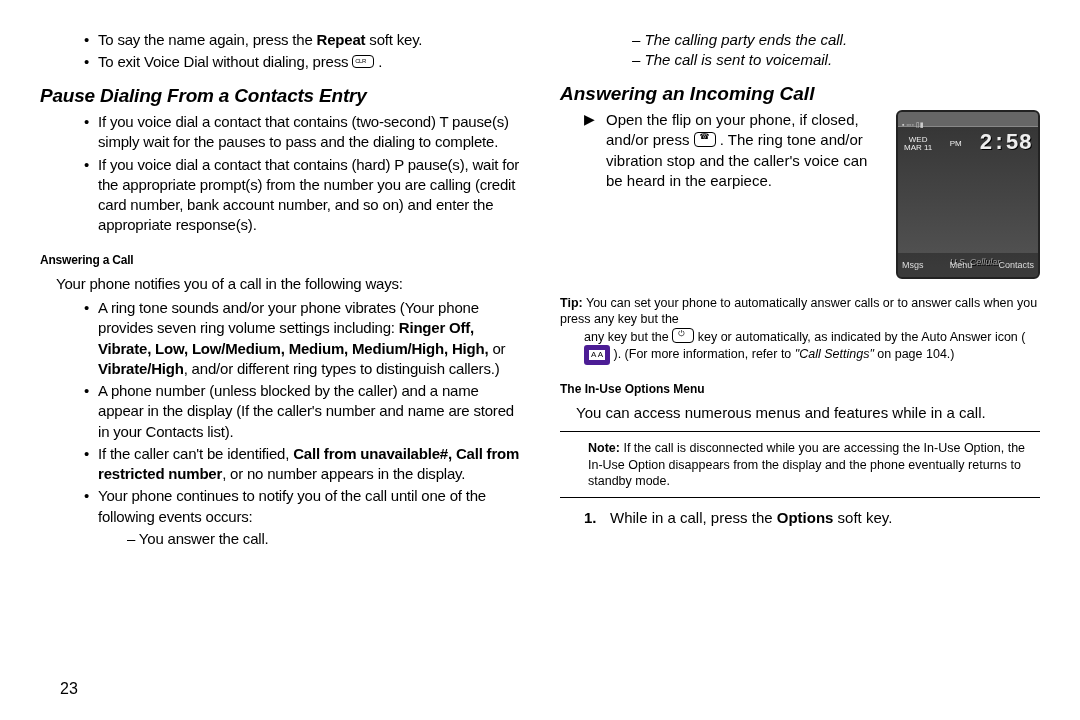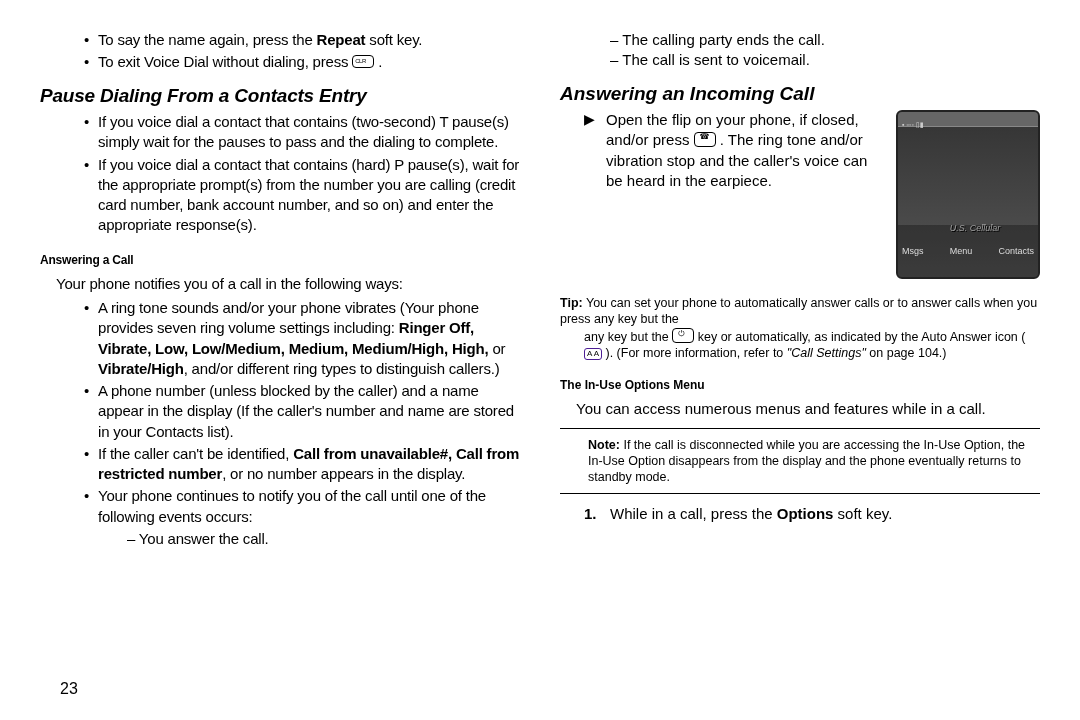--- a/index.html
+++ b/index.html
@@ -74,21 +74,21 @@
   }
   .glyph-end::after {
     content: "⏻";
     font-size: 8px;
     position: absolute;
     left: 5px;
     top: 0px;
   }
   .glyph-aa {
     display: inline-block;
-    border: 1px solid #4c1d95;
+    border: 5px solid #4c1d95;
     border-radius: 3px;
     padding: 0 2px;
     font-size: 8px;
     vertical-align: 1px;
     line-height: 10px;
   }
   .subhead-italic {
     font-weight: bold;
     font-style: italic;
     margin: 10px 0 4px 0;
@@ -162,28 +162,28 @@
     text-shadow: 1px 1px #000;
     padding-left: 14px;
   }
   .phone-softkeys {
     position: absolute;
     bottom: 0; left: 0; right: 0;
     display: flex;
     justify-content: space-between;
     font-size: 9px;
     color: #ddd;
-    padding: 20px 4px;
+    padding: 6px 4px;
     background: rgba(0,0,0,0.3);
   }
   .arrow-item { display: flex; margin-left: 24px; }
   .arrow-item .arrow { width: 22px; flex-shrink: 0; font-size: 14px; }
   .num-item { display: flex; margin-left: 24px; margin-top: 10px; }
   .num-item .num { width: 26px; flex-shrink: 0; font-weight: bold; }
-  .sub-dash-block { margin-left: 50px; }
+  .sub-dash-block { margin-left: 72px; font-style: italic; }
   .sub-dash-line { margin-bottom: 0; }
 </style>
 </head>
 <body>
 
 <div class="page">
 
   <div class="col col-left">
 
     <div class="bullet-block">
@@ -251,20 +251,28 @@
     <div class="sub-dash-block">
       <div class="sub-dash-line">– The calling party ends the call.</div>
       <div class="sub-dash-line">– The call is sent to voicemail.</div>
     </div>
 
     <div class="subhead-italic">Answering an Incoming Call</div>
 
     <div style="margin-left:0;">
       <div class="phone-fig">
         <div class="phone-status"><span>▪ ▫◦◦ ▯▮</span></div>
+        <div class="phone-time-row">
+          <div class="phone-day">
+            <div>WED</div>
+            <div>MAR 11</div>
+          </div>
+          <div style="font-size:8px;">PM</div>
+          <div class="phone-time">2:58</div>
+        </div>
         <div class="phone-mid"></div>
         <div class="phone-carrier">U.S. Cellular</div>
         <div class="phone-softkeys">
           <span>Msgs</span>
           <span>Menu</span>
           <span>Contacts</span>
         </div>
       </div>
 
       <div class="arrow-item">

